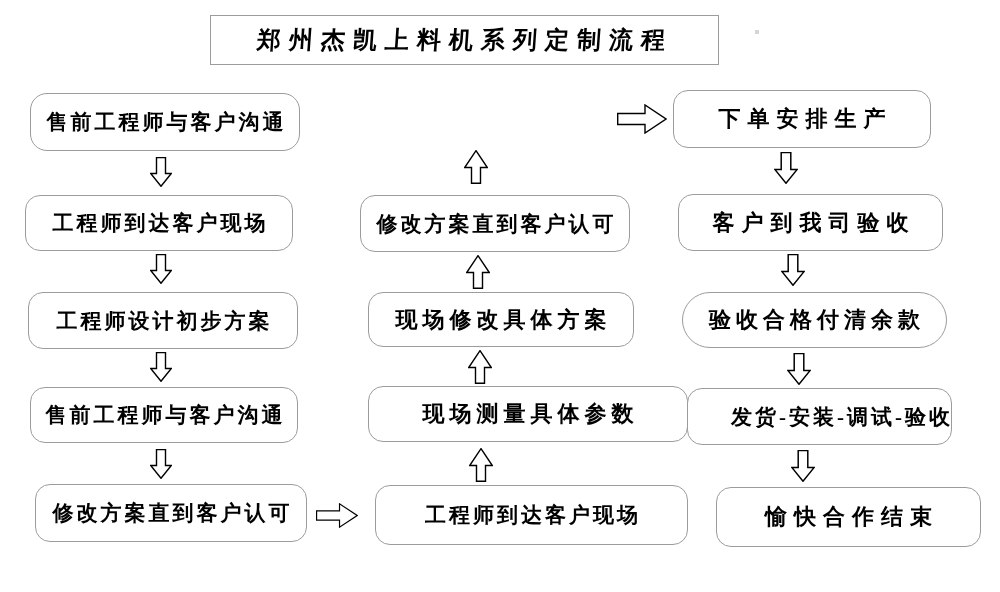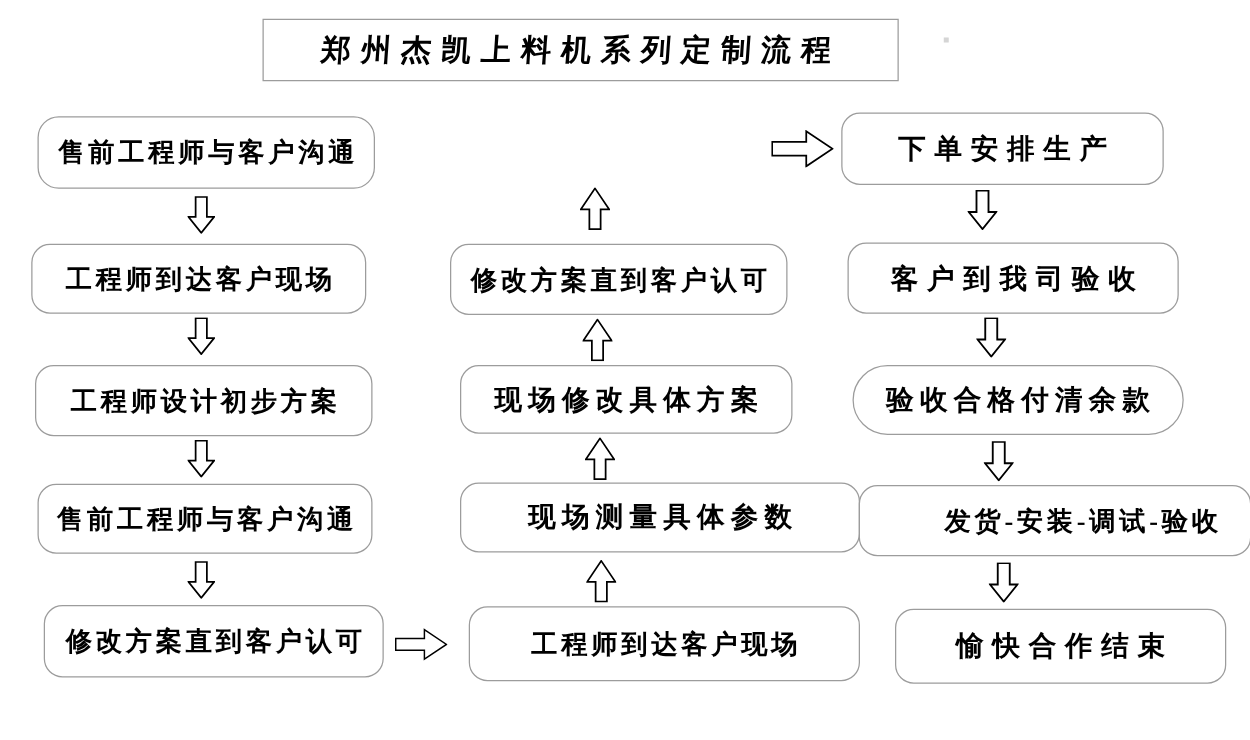--- a/index.html
+++ b/index.html
@@ -73,21 +73,21 @@
   <div class="box" style="left:35px; top:484px; width:272px; height:58px;">修改方案直到客户认可</div>
 
   <div class="box" style="left:360px; top:195px; width:270px; height:57px;">修改方案直到客户认可</div>
   <div class="box mid" style="left:368px; top:292px; width:266px; height:55px;">现场修改具体方案</div>
   <div class="box mid" style="left:368px; top:386px; width:320px; height:56px;">现场测量具体参数</div>
   <div class="box" style="left:375px; top:485px; width:313px; height:60px;">工程师到达客户现场</div>
 
   <div class="box short" style="left:673px; top:90px; width:258px; height:58px;">下单安排生产</div>
   <div class="box short" style="left:678px; top:194px; width:265px; height:57px;">客户到我司验收</div>
   <div class="box mid" style="left:682px; top:292px; width:265px; height:56px;border-radius:28px;">验收合格付清余款</div>
-  <div class="box" style="left:687px; top:388px; width:314px; height:57px;padding-left:42px;">发货-安装-调试-验收</div>
+  <div class="box" style="left:687px; top:388px; width:265px; height:57px;padding-left:42px;">发货-安装-调试-验收</div>
   <div class="box short" style="left:716px; top:487px; width:265px; height:60px;">愉快合作结束</div>
 
   <svg class="arrow" style="left:150px; top:157px;" width="22" height="30" viewBox="0 0 22 30">
     <polygon points="6.5,0.5 15.5,0.5 15.5,16.5 21.3,16.5 11,29.3 0.7,16.5 6.5,16.5"></polygon>
     </svg>
   <svg class="arrow" style="left:150px; top:254px;" width="22" height="30" viewBox="0 0 22 30">
     <polygon points="6.5,0.5 15.5,0.5 15.5,16.5 21.3,16.5 11,29.3 0.7,16.5 6.5,16.5"></polygon>
     </svg>
   <svg class="arrow" style="left:150px; top:352px;" width="22" height="30" viewBox="0 0 22 30">
     <polygon points="6.5,0.5 15.5,0.5 15.5,16.5 21.3,16.5 11,29.3 0.7,16.5 6.5,16.5"></polygon>

